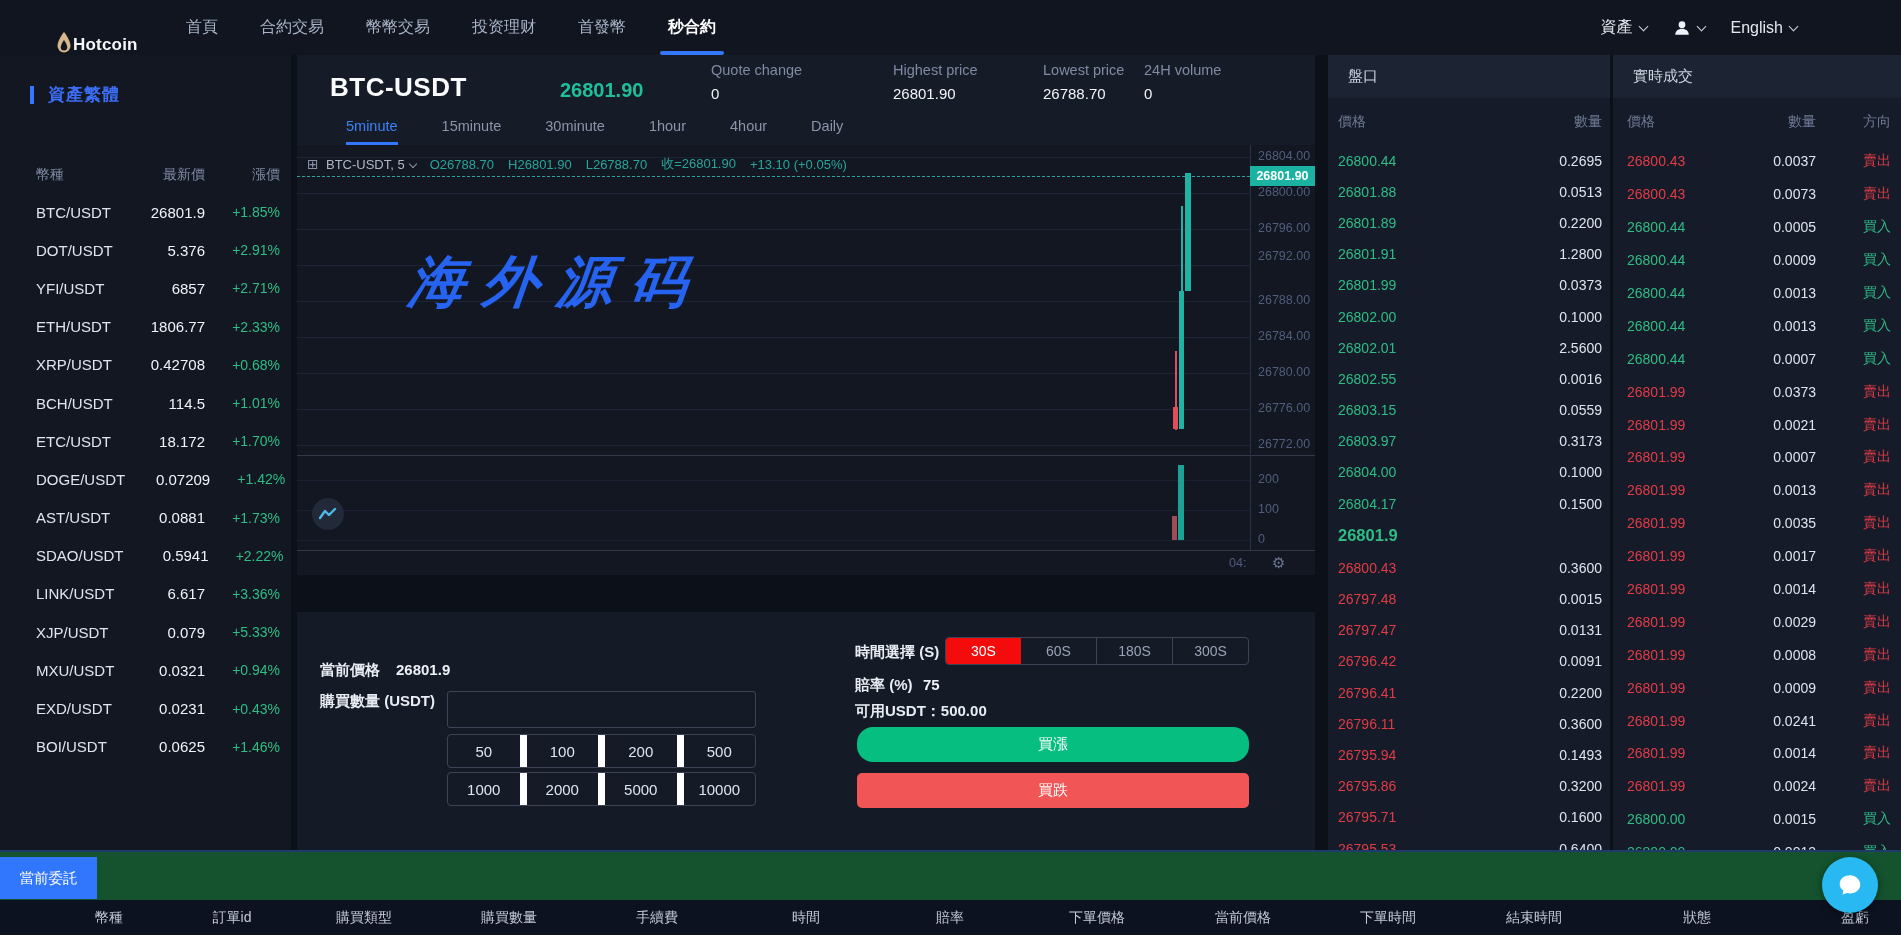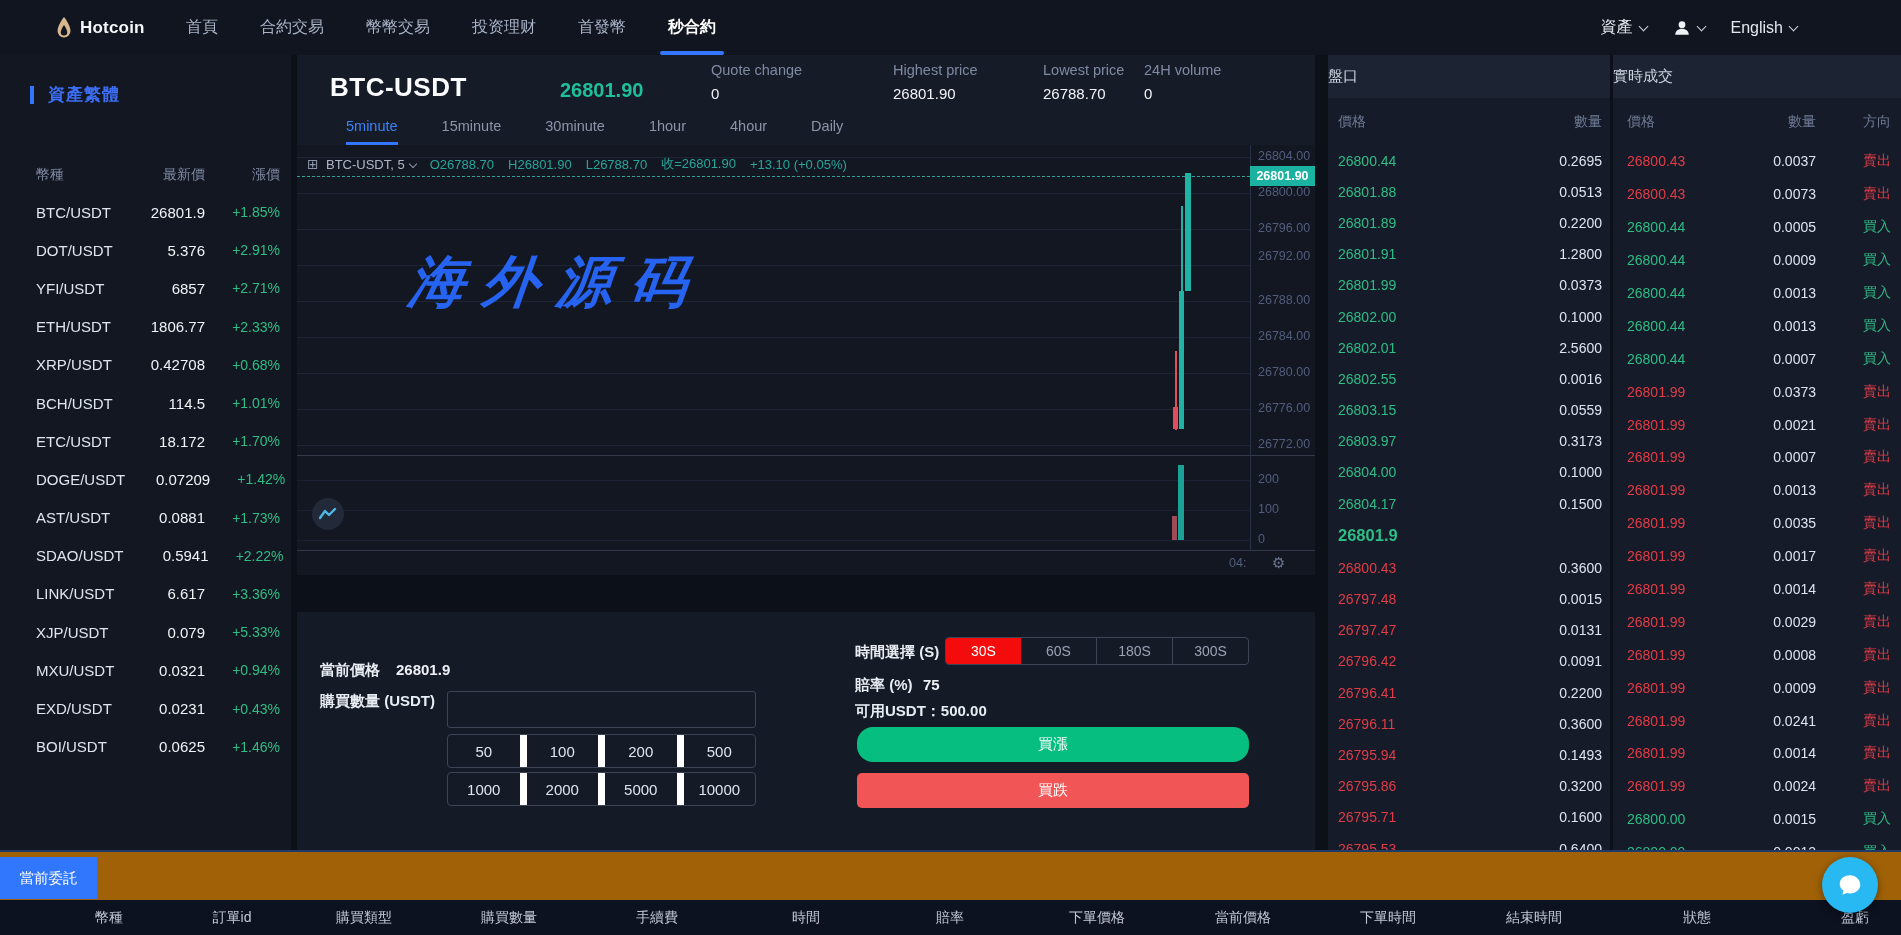--- a/index.html
+++ b/index.html
@@ -2,21 +2,21 @@
 <html><head>
 <meta charset="utf-8">
 <style>
   *{margin:0;padding:0;box-sizing:border-box}
   html,body{width:1901px;height:935px;overflow:hidden;background:#0c1018;
     font-family:"Liberation Sans","DejaVu Sans",sans-serif;color:#e6e9f0}
   #stage{position:relative;width:1901px;height:935px}
 
   
   #navbar{position:absolute;left:0;top:0;width:1901px;height:55px;background:#10151f}
-  #logo{position:absolute;left:55px;top:0;height:55px;display:flex;align-items:center;gap:7px}
+  #logo{position:absolute;left:55px;top:0;height:55px;display:flex;align-items:flex-end;}
   #logo .brand{font-size:17px;font-weight:bold;color:#f5f6f8;letter-spacing:.2px}
   #nav-items{position:absolute;left:186px;top:0;height:55px;display:flex;gap:42px}
   .nav-item{height:55px;line-height:53px;font-size:16px;color:#aab4c8;cursor:pointer;position:relative;white-space:nowrap}
   .nav-item.active{color:#fff;font-weight:bold}
   .nav-item.active::after{content:"";position:absolute;left:-8px;right:-8px;bottom:0;height:4px;background:#3377fe;border-radius:2px}
   #nav-right{position:absolute;right:104px;top:0;height:55px;display:flex;align-items:center;gap:26px;font-size:16px;color:#e3e7ee}
   .chev{display:inline-block;width:7px;height:7px;border-right:1.6px solid #cdd4e0;border-bottom:1.6px solid #cdd4e0;transform:rotate(45deg);margin-left:7px;margin-bottom:3px}
   .nav-chunk{display:flex;align-items:center;cursor:pointer}
 
   
@@ -88,41 +88,41 @@
   .dur.active{background:#f40b0b;color:#fff;border-right:none}
   #odds-val{position:absolute;left:626px;top:64px;font-size:15px;font-weight:bold;color:#eef1f6}
   #balance{position:absolute;left:558px;top:90px;font-size:15px;font-weight:bold;color:#e8ecf3;white-space:nowrap}
   #buy-up{position:absolute;left:560px;top:115px;width:392px;height:35px;background:#06be7f;border:none;border-radius:16px;color:#fff;font-size:15px;cursor:pointer}
   #buy-down{position:absolute;left:560px;top:161px;width:392px;height:35px;background:#f15555;border:none;border-radius:5px;color:#fff;font-size:15px;cursor:pointer}
 
   
   .panel{position:absolute;top:55px;height:795px;background:#151b29;overflow:hidden}
   #orderbook{left:1328px;width:282px}
   #trades{left:1613px;width:288px}
-  .panel-head{position:absolute;left:0;top:0;right:0;height:43px;background:#1c2332;display:flex;align-items:center;font-size:15px;color:#ccd3e0}
+  .panel-head{position:absolute;left:0;top:0;right:0;height:43px;background:#1c2332;display:flex;align-items:center;padding-left:20px;font-size:15px;color:#ccd3e0}
   .colhead{position:absolute;left:0;top:43px;right:0;height:47px;display:flex;align-items:center;font-size:14px;color:#6e7a94}
   #ob-colhead{justify-content:space-between;padding:0 8px 0 10px}
   #tr-colhead{display:grid;grid-template-columns:1fr 95px 75px;padding:0 10px 0 14px}
   #tr-colhead span:nth-child(2),#tr-colhead span:nth-child(3){text-align:right}
   #ob-rows{position:absolute;left:0;top:90px;right:0}
   .obrow{height:31.2px;display:flex;justify-content:space-between;align-items:center;padding:0 8px 0 10px;font-size:14px;cursor:pointer}
   .obrow .p{color:#2ebd85}
   .obrow.bid .p{color:#e13c46}
   .obrow .q{color:#dfe4ee}
   #ob-current{height:33px;display:flex;align-items:center;padding-left:10px;font-size:16.5px;font-weight:bold;color:#2ebd85}
   #tr-rows{position:absolute;left:0;top:90px;right:0}
   .trow{height:32.9px;display:grid;grid-template-columns:1fr 95px 75px;align-items:center;padding:0 10px 0 14px;font-size:14px;cursor:pointer}
   .trow .q{text-align:right;color:#dfe4ee}
   .trow .d{text-align:right}
   .trow.sell .p,.trow.sell .d{color:#e13c46}
   .trow.buy .p,.trow.buy .d{color:#2ebd85}
 
   
   #bottombar{position:absolute;left:0;top:850px;width:1901px;height:85px;z-index:5}
-  #bb-strip{position:absolute;left:0;top:0;width:1901px;height:50px;background:#a16207;border-top:2px solid #1e3b6b}
+  #bb-strip{position:absolute;left:0;top:0;width:1901px;height:50px;background:#14532d;border-top:2px solid #1e3b6b}
   #bb-tab{position:absolute;left:0;top:5px;width:97px;height:42px;background:#3177fd;color:#fff;font-size:14.5px;display:flex;align-items:center;justify-content:center;cursor:pointer}
   #bb-head{position:absolute;left:0;top:50px;width:1901px;height:35px;background:#0d1220}
   .bb-col{position:absolute;top:9px;transform:translateX(-50%);font-size:14px;color:#c2c9d8;white-space:nowrap}
 
   
   #chat-fab{position:absolute;left:1822px;top:857px;width:56px;height:56px;border-radius:50%;background:#29b9f2;display:flex;align-items:center;justify-content:center;box-shadow:0 2px 8px rgba(0,0,0,.4);cursor:pointer;z-index:10}
 </style>
 </head>
 <body>
 

